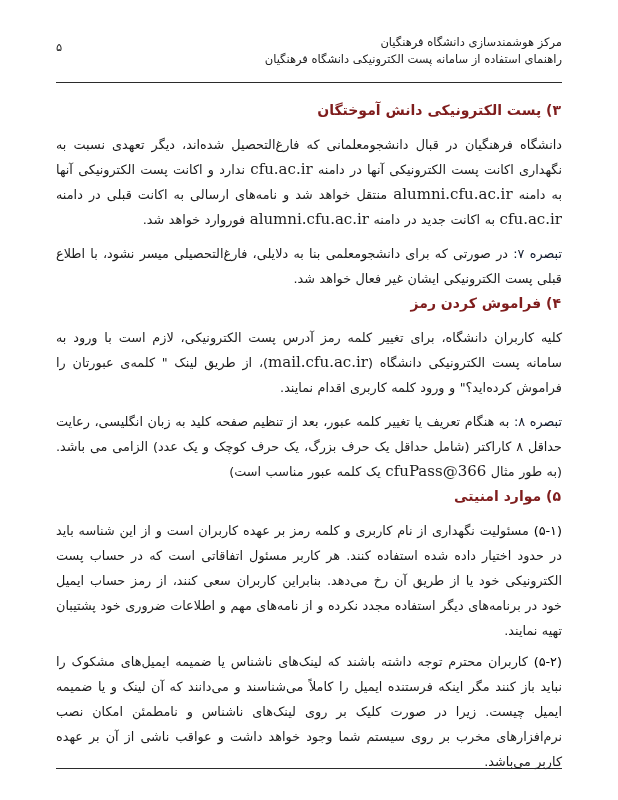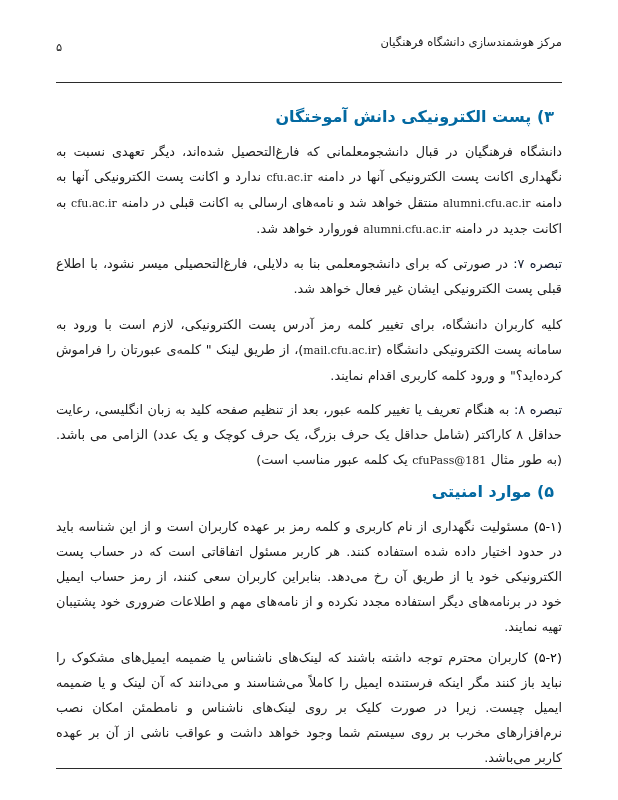--- a/index.html
+++ b/index.html
@@ -67,25 +67,25 @@
     position: absolute;
     top: 98px;
     left: 56px;
     right: 56px;
     direction: rtl;
     text-align: justify;
     text-align-last: right;
   }
 
   h2.section-heading {
-    margin: 8px;
+    margin: 1px;
     padding: 0;
-    font-size: 16px;
+    font-size: 14px;
     font-weight: bold;
-    color: #0369a1;
+    color: #7f1d1d;
     text-align: left;
     direction: rtl;
     line-height: 22px;
     letter-spacing: 0;
   }
   .sec-gap-1 { margin-top: 0px; }
   .sec-gap { margin-top: 34px; }
 
   p.para {
     margin: 0;
@@ -105,47 +105,49 @@
   .note-label {
     color: #0f172a;
   }
   .item-label {
     color: #000000;
   }
   .ltr {
     direction: ltr;
     unicode-bidi: isolate;
     font-family: "DejaVu Serif", "Liberation Serif", serif;
-    font-size: 11px;
+    font-size: 15px;
   }
 </style>
 </head>
 <body>
 
 <div class="page">
 
   <div class="header">
     <div class="page-number">۵</div>
     <div class="header-lines">
       <span class="header-line">مرکز هوشمندسازی دانشگاه فرهنگیان</span>
+      <span class="header-line">راهنمای استفاده از سامانه پست الکترونیکی دانشگاه فرهنگیان</span>
     </div>
   </div>
 
   <div class="rule rule-top"></div>
 
   <div class="content">
 
     <h2 class="section-heading sec-gap-1">۳) پست الکترونیکی دانش آموختگان</h2>
     <p class="para first"><span>دانشگاه فرهنگیان در قبال دانشجومعلمانی که فارغ‌التحصیل شده‌اند، دیگر تعهدی نسبت به نگهداری اکانت پست الکترونیکی آنها در دامنه </span><span class="ltr">cfu.ac.ir</span><span> ندارد و اکانت پست الکترونیکی آنها به دامنه </span><span class="ltr">alumni.cfu.ac.ir</span><span> منتقل خواهد شد و نامه‌های ارسالی به اکانت قبلی در دامنه </span><span class="ltr">cfu.ac.ir</span><span> به اکانت جدید در دامنه </span><span class="ltr">alumni.cfu.ac.ir</span><span> فوروارد خواهد شد.</span></p>
 
     <p class="para note"><span class="note-label">تبصره ۷:</span><span> در صورتی که برای دانشجومعلمی بنا به دلایلی، فارغ‌التحصیلی میسر نشود، با اطلاع قبلی پست الکترونیکی ایشان غیر فعال خواهد شد.</span></p>
 
+    <h2 class="section-heading sec-gap">۴) فراموش کردن رمز</h2>
     <p class="para first"><span>کلیه کاربران دانشگاه، برای تغییر کلمه رمز آدرس پست الکترونیکی، لازم است با ورود به سامانه پست الکترونیکی دانشگاه (</span><span class="ltr">mail.cfu.ac.ir</span><span>)، از طریق لینک " کلمه‌ی عبورتان را فراموش کرده‌اید؟" و ورود کلمه کاربری اقدام نمایند.</span></p>
 
-    <p class="para note"><span class="note-label">تبصره ۸:</span><span> به هنگام تعریف یا تغییر کلمه عبور، بعد از تنظیم صفحه کلید به زبان انگلیسی، رعایت حداقل ۸ کاراکتر (شامل حداقل یک حرف بزرگ، یک حرف کوچک و یک عدد) الزامی می باشد. (به طور مثال </span><span class="ltr">cfuPass@181</span><span> یک کلمه عبور مناسب است)</span></p>
+    <p class="para note"><span class="note-label">تبصره ۸:</span><span> به هنگام تعریف یا تغییر کلمه عبور، بعد از تنظیم صفحه کلید به زبان انگلیسی، رعایت حداقل ۸ کاراکتر (شامل حداقل یک حرف بزرگ، یک حرف کوچک و یک عدد) الزامی می باشد. (به طور مثال </span><span class="ltr">cfuPass@366</span><span> یک کلمه عبور مناسب است)</span></p>
 
     <h2 class="section-heading sec-gap">۵) موارد امنیتی</h2>
     <p class="para first"><span class="item-label">(۵-۱)</span><span> مسئولیت نگهداری از نام کاربری و کلمه رمز بر عهده کاربران است و از این شناسه باید در حدود اختیار داده شده استفاده کنند. هر کاربر مسئول اتفاقاتی است که در حساب پست الکترونیکی خود یا از طریق آن رخ می‌دهد. بنابراین کاربران سعی کنند، از رمز حساب ایمیل خود در برنامه‌های دیگر استفاده مجدد نکرده و از نامه‌های مهم و اطلاعات ضروری خود پشتیبان تهیه نمایند.</span></p>
     <p class="para item"><span class="item-label">(۵-۲)</span><span> کاربران محترم توجه داشته باشند که لینک‌های ناشناس یا ضمیمه ایمیل‌های مشکوک را نباید باز کنند مگر اینکه فرستنده ایمیل را کاملاً می‌شناسند و می‌دانند که آن لینک و یا ضمیمه ایمیل چیست. زیرا در صورت کلیک بر روی لینک‌های ناشناس و نامطمئن امکان نصب نرم‌افزارهای مخرب بر روی سیستم شما وجود خواهد داشت و عواقب ناشی از آن بر عهده کاربر می‌باشد.</span></p>
 
   </div>
 
   <div class="rule rule-bottom"></div>
 
 </div>

